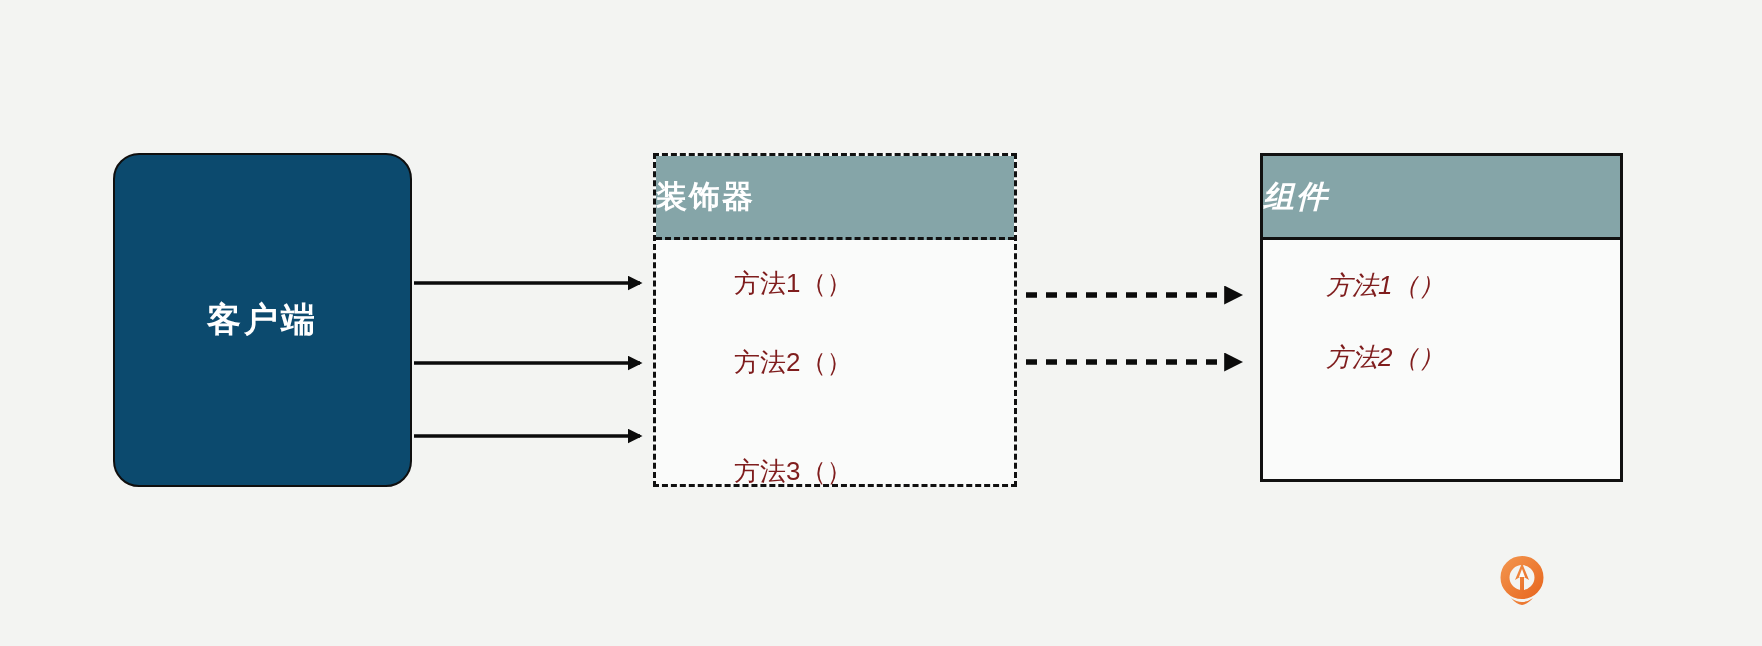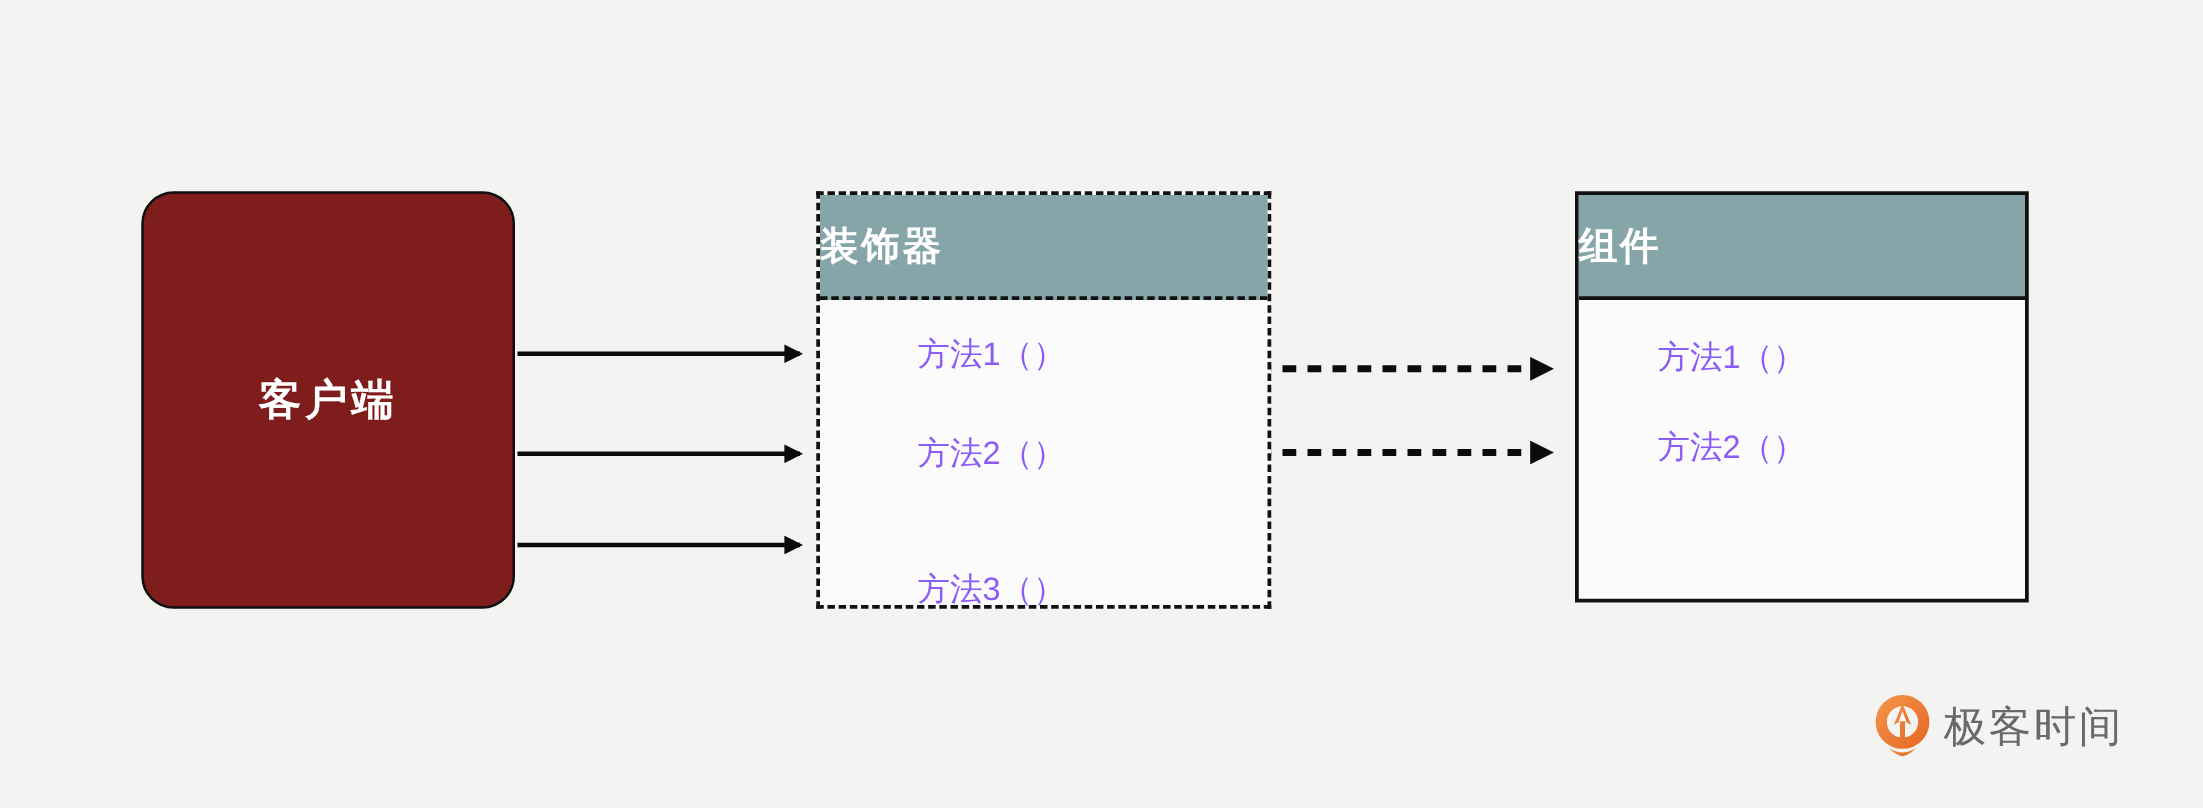--- a/index.html
+++ b/index.html
@@ -20,21 +20,21 @@
     left: 0; top: 0;
     width: 1762px; height: 646px;
     pointer-events: none;
   }
   
   .client-box {
     position: absolute;
     left: 113px; top: 153px;
     width: 299px; height: 334px;
     box-sizing: border-box;
-    background: #7f1d1d;
+    background: #0c4a6e;
     border: 2.5px solid #0f0f0f;
     border-radius: 26px;
     display: flex;
     align-items: center;
     justify-content: center;
   }
   .client-label {
     color: #ffffff;
     font-size: 34px;
     font-weight: bold;
@@ -48,41 +48,42 @@
   }
   .decorator-box {
     left: 653px; top: 153px;
     width: 364px; height: 334px;
     border: 3px dashed #111111;
   }
   .component-box {
     left: 1260px; top: 153px;
     width: 363px; height: 329px;
     border: 3px solid #111111;
+    font-style: italic;
   }
   .uml-header {
     box-sizing: border-box;
     height: 84px;
     background: #85a5a8;
     display: flex;
     align-items: center;
     justify-content: flex-start;
     color: #ffffff;
     font-size: 31px;
     font-weight: bold;
     letter-spacing: 2px;
   }
   .decorator-box .uml-header { border-bottom: 3px dashed #111111; }
   .component-box .uml-header { border-bottom: 3px solid #111111; }
   .method-row {
     position: absolute;
     height: 30px;
     line-height: 30px;
     font-size: 26px;
-    color: #8b5cf6;
+    color: #7f1d1d;
     white-space: nowrap;
   }
   .decorator-box .method-row { left: 78px; }
   .decorator-box .m1 { top: 112px; }
   .decorator-box .m2 { top: 191px; }
   .decorator-box .m3 { top: 264px; margin-top: 36px; }
   .component-box .m1 { left: 63px; top: 114px; }
   .component-box .m2 { left: 63px; top: 186px; }
   
   .logo {
@@ -157,16 +158,15 @@
       </defs>
 
       <circle cx="24" cy="21.5" r="17" fill="none" stroke="url(#lg-orange)" stroke-width="9"></circle>
 
       <path d="M24 7 L31 24 L26 21 L26 36 L22 36 L22 21 L17 24 Z" fill="url(#lg-orange)"></path>
 
       <path d="M24 13 L27 21 L21 21 Z" fill="#fafbfa"></path>
 
       <path d="M13 42 Q24 50 35 42 Q30 48 24 49 Q18 48 13 42 Z" fill="url(#lg-orange)"></path>
     </svg>
-    <span class="logo-text">极客时间</span>
   </div>
 
 </div>
 
 </body></html>

